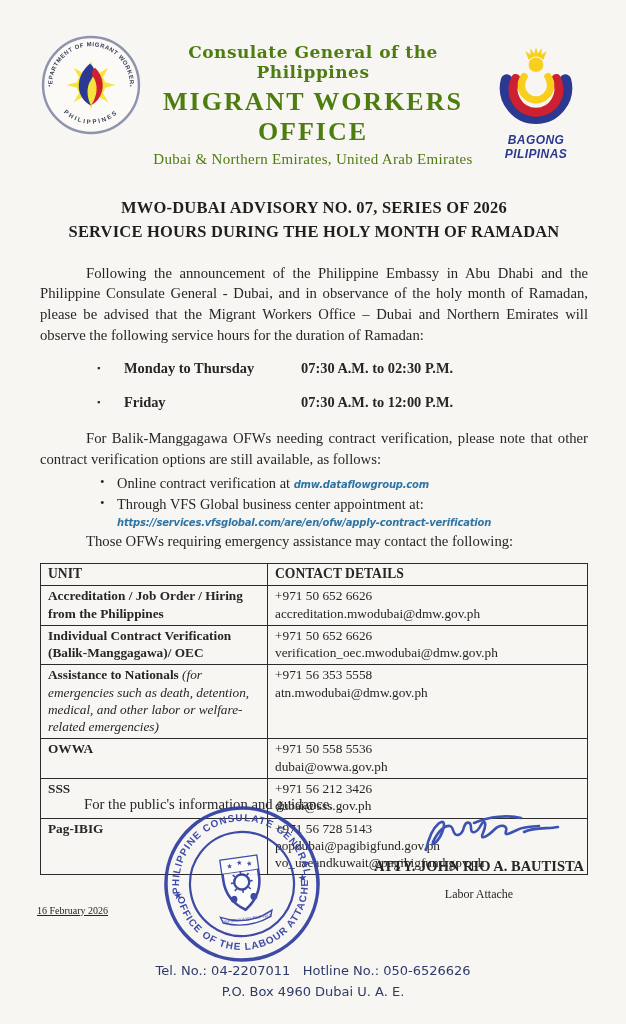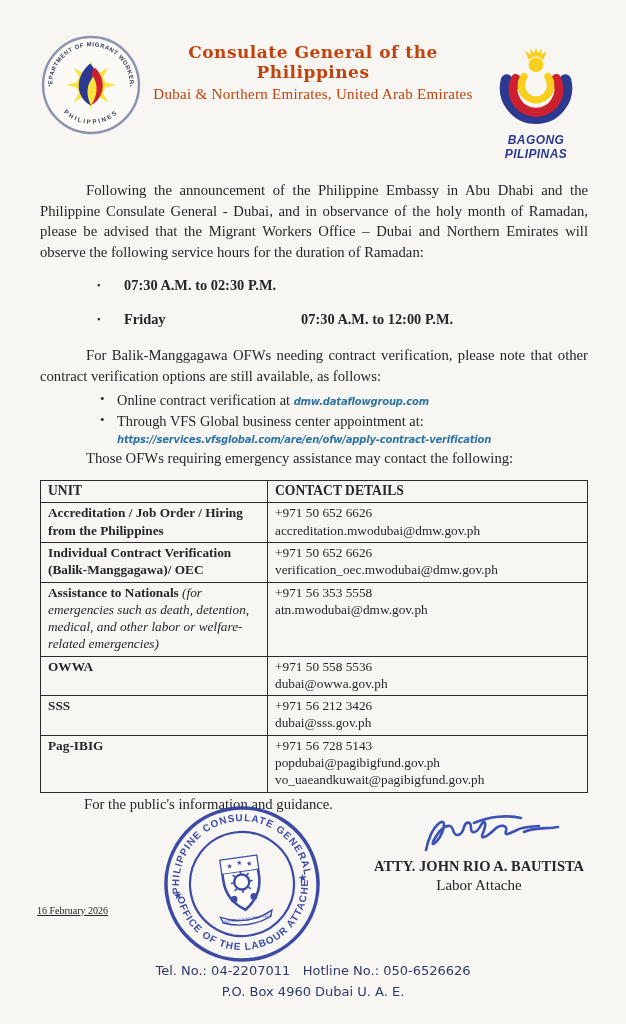--- a/index.html
+++ b/index.html
@@ -4,21 +4,21 @@
 <style>
   html,body{margin:0;padding:0;background:#e8e6e1;}
   .page{width:626px;height:1024px;position:relative;background:#f7f6f2;margin:0 auto;
         font-family:"Liberation Serif",serif;color:#262626;overflow:hidden;
         box-shadow:0 0 6px rgba(0,0,0,.25);}
   .content{padding:34px 38px 0 40px;}
 
   
   .hdr{display:flex;align-items:flex-start;}
   .seal-left{width:102px;flex:0 0 102px;}
-  .hdr-center{flex:1;text-align:center;color:#c2410c;padding-top:8px;}
+  .hdr-center{flex:1;text-align:center;color:#4d7c0f;padding-top:8px;}
   .script-line{font-family:"DejaVu Serif",serif;font-weight:bold;font-size:17px;letter-spacing:.5px;}
   .office-name{font-size:26px;font-weight:bold;letter-spacing:2px;margin-top:5px;}
   .hdr-sub{font-size:15px;margin-top:4px;letter-spacing:.3px;}
   .logo-right{width:104px;flex:0 0 104px;text-align:center;padding-top:6px;}
   .logo-caption{font-family:"Liberation Sans",sans-serif;font-style:italic;font-weight:bold;
                 font-size:12px;color:#2b3990;letter-spacing:.4px;margin-top:1px;}
 
   
   .adv-title{text-align:center;font-weight:bold;font-size:16.5px;line-height:1.45;
              margin-top:28px;letter-spacing:.2px;color:#1f1f1f;}
@@ -50,21 +50,21 @@
   .u{font-weight:bold;}
   .just{text-align:justify;}
   .unote{font-style:italic;}
 
   
   .closing{position:absolute;top:796px;left:84px;font-size:14.7px;}
   .stamp{position:absolute;top:804px;left:162px;width:160px;height:160px;transform:rotate(-8deg);opacity:.92;}
   .sigblock{position:absolute;top:810px;left:348px;width:262px;text-align:center;}
   .sig-svg{display:block;margin:0 0 0 70px;}
   .sig-name{font-weight:bold;font-size:14.5px;white-space:nowrap;}
-  .sig-title{font-size:15px;margin-top:2px;}
+  .sig-title{font-size:12px;margin-top:12px;}
   .datefield{position:absolute;top:905px;left:37px;font-size:10px;text-decoration:underline;}
   .pagefooter{position:absolute;top:960px;left:0;right:0;text-align:center;color:#2e3a68;
               font-family:"DejaVu Sans",sans-serif;font-size:13px;line-height:1.65;}
 </style>
 </head>
 <body>
 
 <div class="page">
   <div class="content">
 
@@ -99,20 +99,21 @@
           <text font-family="Liberation Sans,sans-serif" font-size="6" font-weight="bold" fill="#3c415f" letter-spacing="2">
             <textPath href="#dmwBot" startOffset="50%" text-anchor="middle">PHILIPPINES</textPath>
           </text>
           <text x="8" y="53" font-size="6" fill="#3c415f">•</text>
           <text x="88" y="53" font-size="6" fill="#3c415f">•</text>
         </svg>
       </div>
 
       <div class="hdr-center">
         <div class="script-line">Consulate General of the Philippines</div>
+        <div class="office-name">MIGRANT WORKERS OFFICE</div>
         <div class="hdr-sub">Dubai &amp; Northern Emirates, United Arab Emirates</div>
       </div>
 
       <div class="logo-right">
         <svg width="96" height="88" viewBox="0 0 104 96">
           <g fill="#f8cf1c">
             <circle cx="52" cy="27" r="8"></circle>
             <path d="M52,8 l3,10 h-6 z"></path>
             <path d="M52,8 l3,10 h-6 z" transform="rotate(-38,52,27)"></path>
             <path d="M52,8 l3,10 h-6 z" transform="rotate(-19,52,27)"></path>
@@ -120,26 +121,31 @@
             <path d="M52,8 l3,10 h-6 z" transform="rotate(38,52,27)"></path>
           </g>
           <path d="M20,44 A33,33 0 1 0 84,44" stroke="#2b3990" stroke-width="13" fill="none" stroke-linecap="round"></path>
           <path d="M30,42 A25,25 0 1 0 74,42" stroke="#cf2030" stroke-width="10" fill="none" stroke-linecap="round"></path>
           <path d="M39,40 A16,16 0 1 0 65,40" stroke="#f8cf1c" stroke-width="8" fill="none" stroke-linecap="round"></path>
         </svg>
         <div class="logo-caption">BAGONG PILIPINAS</div>
       </div>
     </div>
 
+    <div class="adv-title">
+      <div>MWO-DUBAI ADVISORY NO. 07, SERIES OF 2026</div>
+      <div>SERVICE HOURS DURING THE HOLY MONTH OF RAMADAN</div>
+    </div>
 
     <div class="para">Following the announcement of the Philippine Embassy in Abu Dhabi and the Philippine Consulate General - Dubai, and in observance of the holy month of Ramadan, please be advised that the Migrant Workers Office – Dubai and Northern Emirates will observe the following service hours for the duration of Ramadan:</div>
 
     <div class="sched">
       <div class="sched-row">
         <span class="sq-bullet">▪</span>
+        <span class="sched-label">Monday to Thursday</span>
         <span class="sched-hours">07:30 A.M. to 02:30 P.M.</span>
       </div>
       <div class="sched-row">
         <span class="sq-bullet">▪</span>
         <span class="sched-label">Friday</span>
         <span class="sched-hours">07:30 A.M. to 12:00 P.M.</span>
       </div>
     </div>
 
     <div class="para" style="margin-top:4px;">For Balik-Manggagawa OFWs needing contract verification, please note that other contract verification options are still available, as follows:</div>

